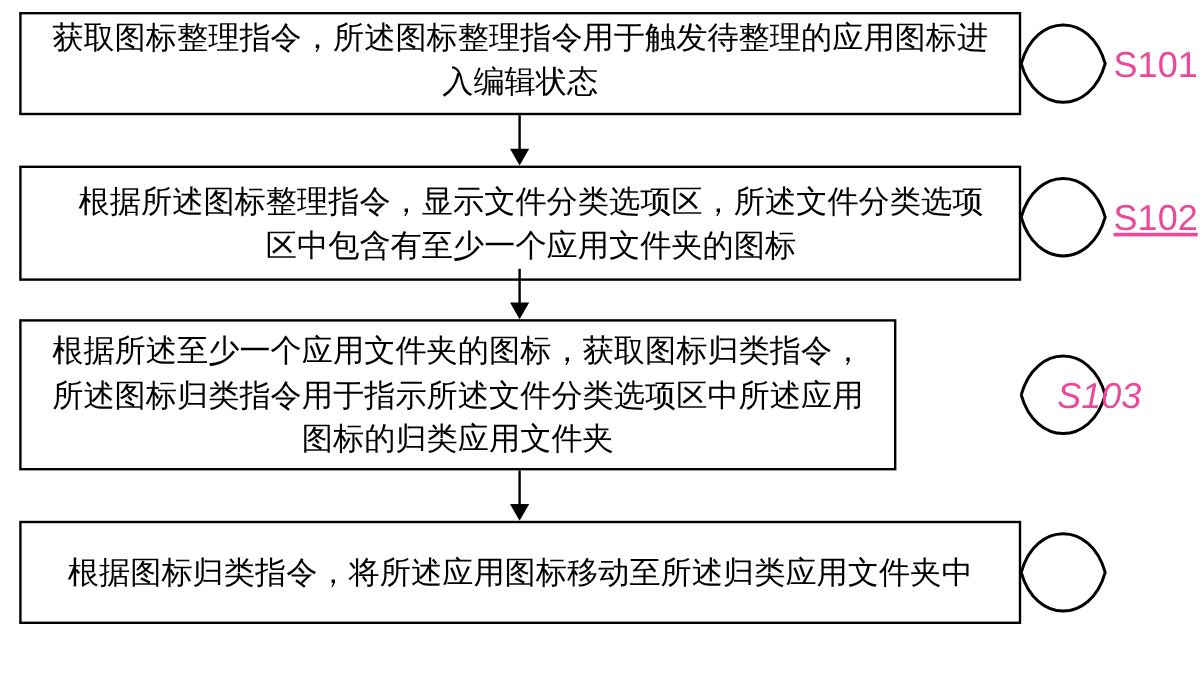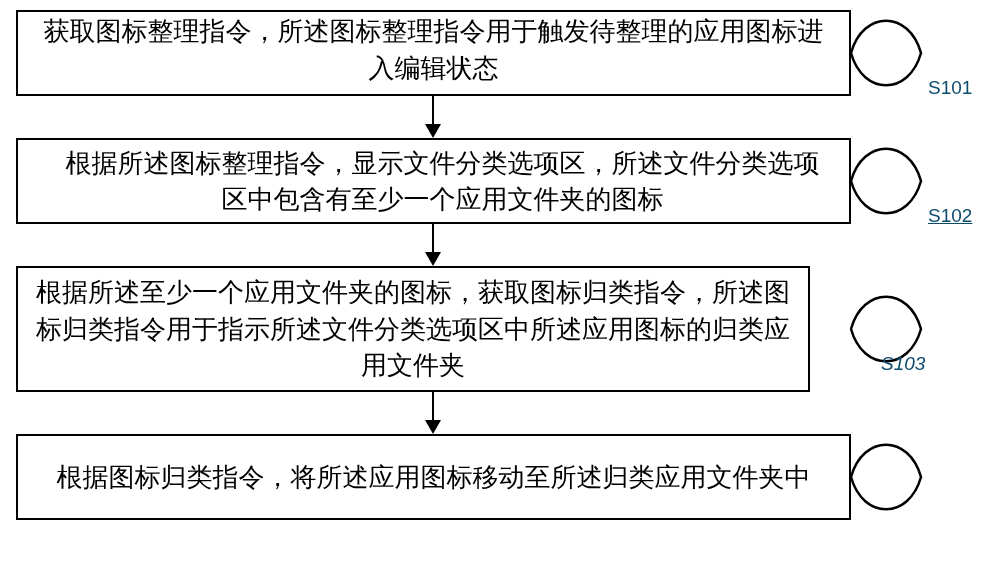--- a/index.html
+++ b/index.html
@@ -24,23 +24,22 @@
     display: flex;
     align-items: center;
     justify-content: center;
     text-align: center;
     font-size: 26px;
     line-height: 1.4;
     padding: 8px 18px;
   }
   .label {
     position: absolute;
-    font-size: 19px;
-    color: #0c4a6e;
-    margin-top: 39px;
+    font-size: 30px;
+    color: #ec4899;
   }
   .arrow-line {
     position: absolute;
     width: 2px;
     background: #000;
     left: 50%;
     transform: translateX(-50%);
   }
   .arrow-head {
     position: absolute;
@@ -65,32 +64,32 @@
     <span>获取图标整理指令，所述图标整理指令用于触发待整理的应用图标进入编辑状态</span>
   </div>
   <svg class="curve" style="left:851px; top:18px;" width="70" height="70">
     <path d="M0,35 C12,-8 58,-8 70,35 C58,78 12,78 0,35" stroke="#000" stroke-width="2.5" fill="none"></path>
   </svg>
   <div class="label" style="left:928px; top:38px;">S101</div>
 
   <div class="arrow-line" style="top:96px; height:30px; left:433px;"></div>
   <div class="arrow-head" style="top:124px; left:433px;"></div>
 
-  <div class="box" style="left:16px; top:138px; width:835px; height:86px;padding-left:36px;">
+  <div class="box" style="left:16px; top:138px; width:835px; height:96px;padding-left:36px;">
     <span>根据所述图标整理指令，显示文件分类选项区，所述文件分类选项区中包含有至少一个应用文件夹的图标</span>
   </div>
   <svg class="curve" style="left:851px; top:146px;" width="70" height="70">
     <path d="M0,35 C12,-8 58,-8 70,35 C58,78 12,78 0,35" stroke="#000" stroke-width="2.5" fill="none"></path>
   </svg>
   <div class="label" style="left:928px; top:166px;text-decoration:underline;">S102</div>
 
   <div class="arrow-line" style="top:224px; height:30px; left:433px;"></div>
   <div class="arrow-head" style="top:252px; left:433px;"></div>
 
-  <div class="box" style="left:16px; top:266px; width:794px; height:126px;">
+  <div class="box" style="left:16px; top:266px; width:731px; height:126px;">
     <span>根据所述至少一个应用文件夹的图标，获取图标归类指令，所述图标归类指令用于指示所述文件分类选项区中所述应用图标的归类应用文件夹</span>
   </div>
   <svg class="curve" style="left:851px; top:294px;" width="70" height="70">
     <path d="M0,35 C12,-8 58,-8 70,35 C58,78 12,78 0,35" stroke="#000" stroke-width="2.5" fill="none"></path>
   </svg>
   <div class="label" style="left:881px; top:314px;font-style:italic;">S103</div>
 
   <div class="arrow-line" style="top:392px; height:30px; left:433px;"></div>
   <div class="arrow-head" style="top:420px; left:433px;"></div>
 

